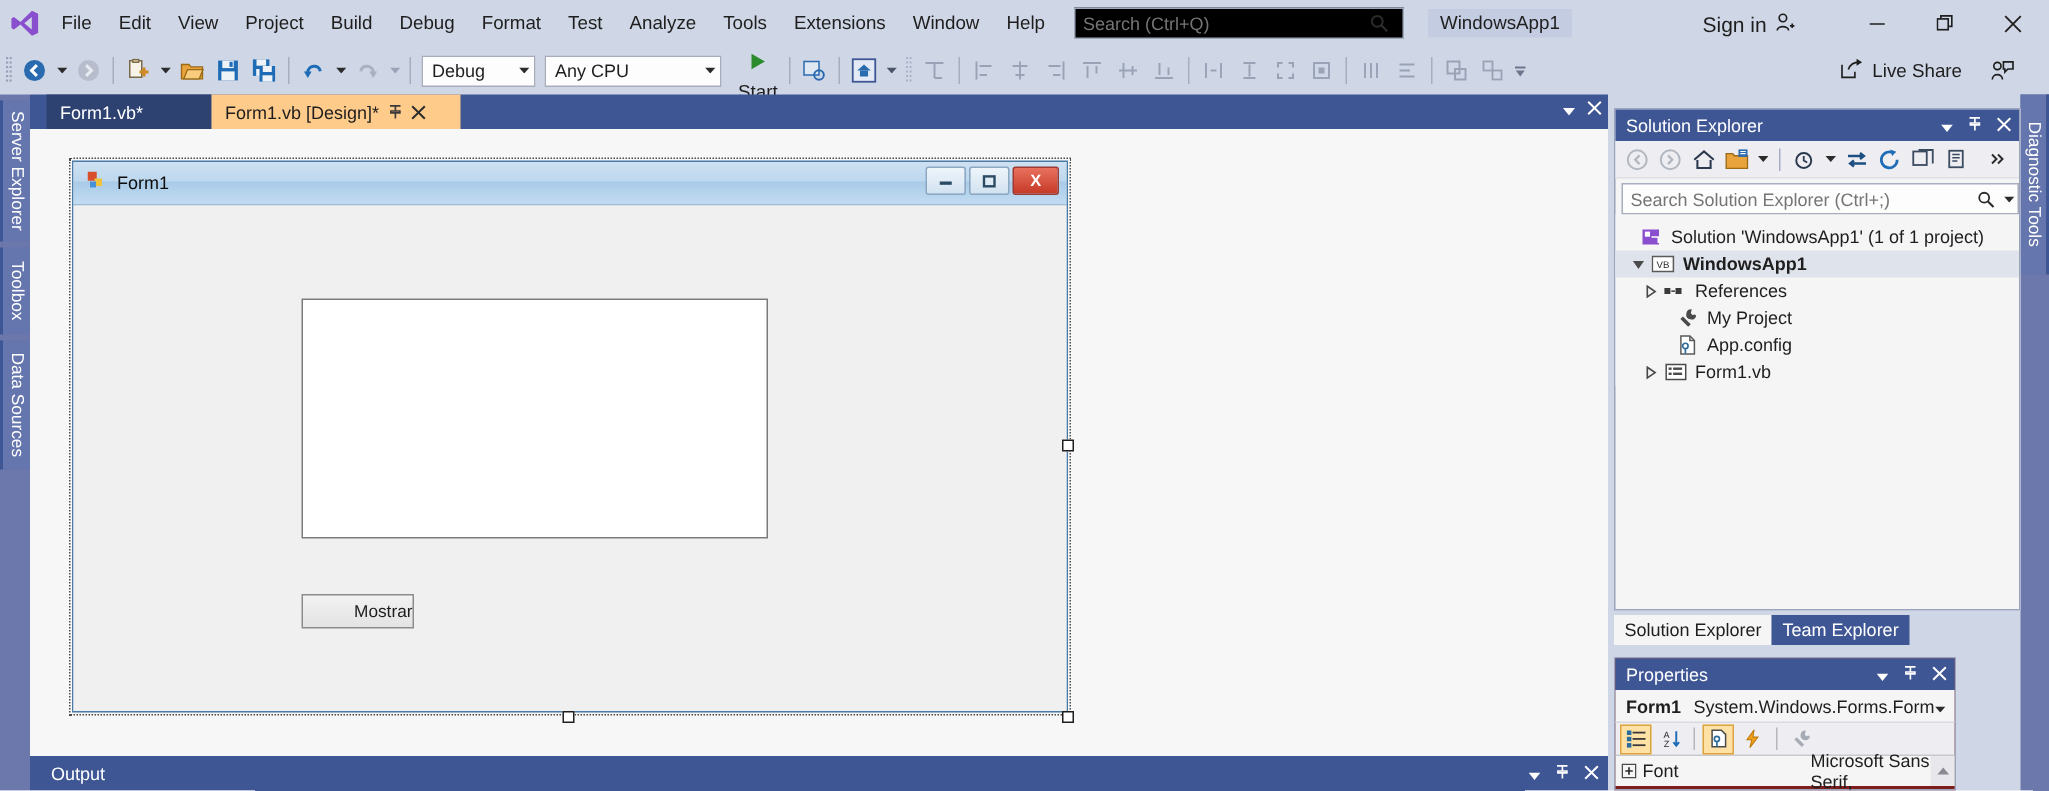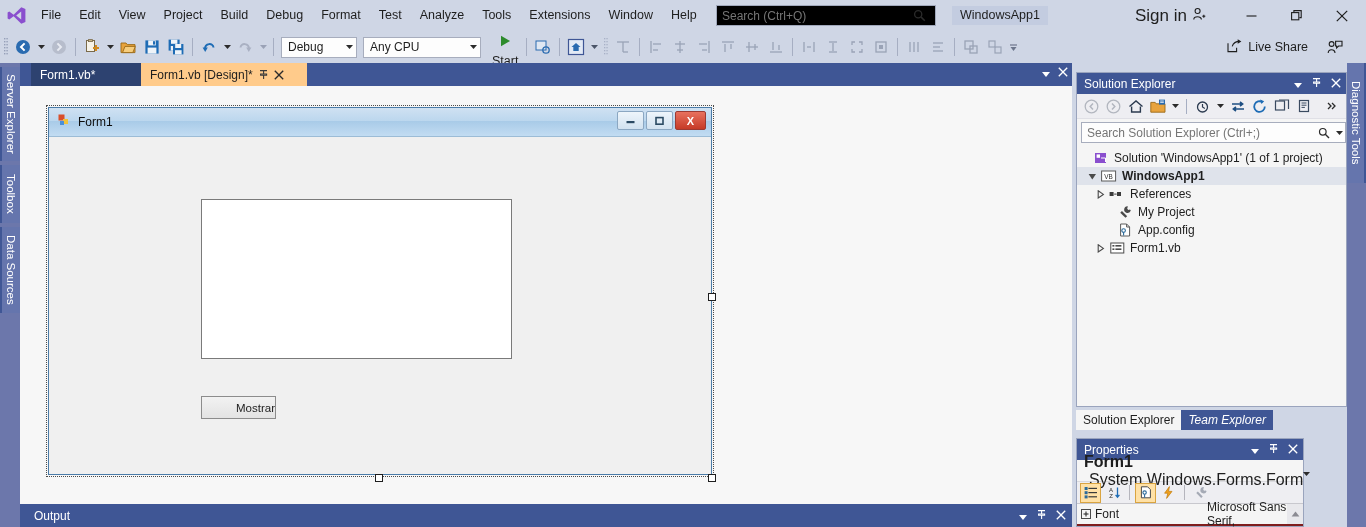--- a/index.html
+++ b/index.html
@@ -34,21 +34,21 @@
     font-family:"Liberation Sans", sans-serif; font-size:12px; color:#5a5a5a;
     padding-left:5px;
   }
   .qsearch .mag { width:24px; display:flex; align-items:center; justify-content:center; }
   .proj-name {
     position:absolute; left:952px; top:6px; height:19px; line-height:19px;
     padding:0 8px; font-size:12.5px; color:#1e1e1e; background:#c3cce0;
   }
   .signin {
     position:absolute; left:1135px; top:6px; height:20px; display:flex;
-    align-items:center; gap:5px; font-size:17px; color:#1e1e1e;
+    align-items:center; gap:5px; font-size:14px; color:#1e1e1e;
   }
   .wctl { position:absolute; top:0; height:31px; width:45px; display:flex; align-items:center; justify-content:center; cursor:default; }
 
   
   .toolbar {
     position:absolute; left:0; top:31px; width:1366px; height:32px;
     background:#cfd6e5; display:flex; align-items:center;
   }
   .grip { width:11px; height:22px; display:flex; align-items:center; justify-content:center; }
   .tb-btn {
@@ -206,30 +206,30 @@
   .ticon { width:18px; display:flex; align-items:center; justify-content:center; flex:0 0 18px; }
   .tlabel { padding-left:4px; }
   .bold { font-weight:bold; }
 
   .se-tabs { position:absolute; left:1076px; top:410px; height:20px; display:flex; }
   .se-tab {
     height:20px; padding:0 7px; display:flex; align-items:center;
     font-size:12px; cursor:default;
   }
   .se-tab.active { background:#f5f5f5; color:#1e1e1e; }
-  .se-tab.inactive { background:#3f5695; color:#ffffff;font-style:italic; }
+  .se-tab.inactive { background:#3f5695; color:#ffffff; }
 
   
   .props {
     position:absolute; left:1076px; top:438px; width:228px; height:89px;
     background:#7f1d1d; border:1px solid #9aa4bd;
   }
   .props-obj {
     height:22px; background:#f5f5f5; display:flex; align-items:center;
-    justify-content:space-between; padding:0 6px 0 7px; font-size:16px;
+    justify-content:space-between; padding:0 6px 0 7px; font-size:12px;
     border-bottom:1px solid #dadade;
   }
   .props-toolbar {
     height:22px; background:#eeeef2; display:flex; align-items:center;
     padding:0 3px; gap:2px; border-bottom:1px solid #c8c8ce;
   }
   .p-tbtn { width:21px; height:20px; display:flex; align-items:center; justify-content:center; cursor:default; }
   .p-tbtn.on { background:#ffe1a6; border:1px solid #d9a441; }
   .p-sep { width:1px; height:15px; background:#b5b5bd; margin:0 3px; }
   .props-row {

